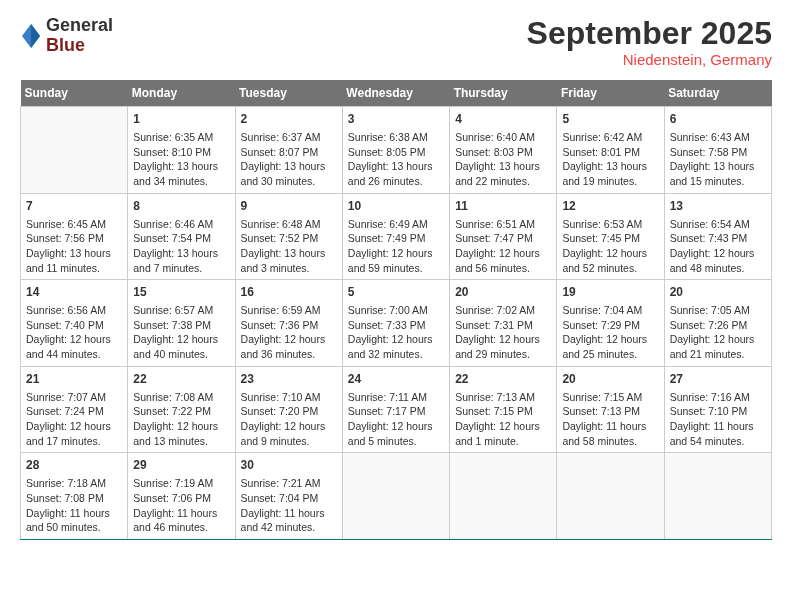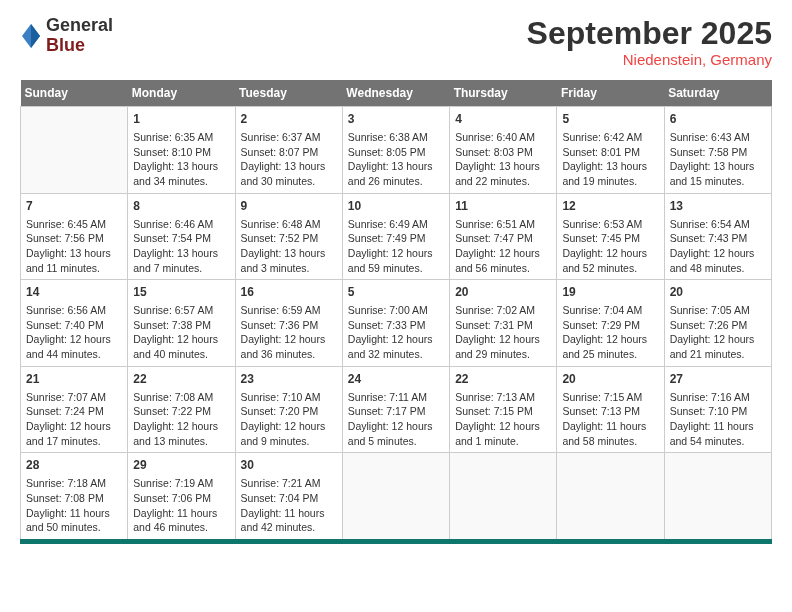--- a/index.html
+++ b/index.html
@@ -79,21 +79,21 @@
       margin-bottom: 2px;
     }
     tbody tr td .day-info {
       font-size: 10.5px;
       color: #333;
     }
     tbody tr td.empty {
       background: #f9f9f9;
     }
     tbody tr:last-child td {
-      border-bottom: 5px solid #0f766e;
+      border-bottom: 1px solid #0f766e;
     }
   </style>
 </head>
 <body>
 
 <div class="header">
   <div class="logo">
     <svg class="logo-icon" viewBox="0 0 22 28" xmlns="http://www.w3.org/2000/svg">
       <polygon points="11,2 20,14 11,26 2,14" fill="#3a7fc1"></polygon>
       <polygon points="11,2 20,14 11,26" fill="#1a5fa0"></polygon>

